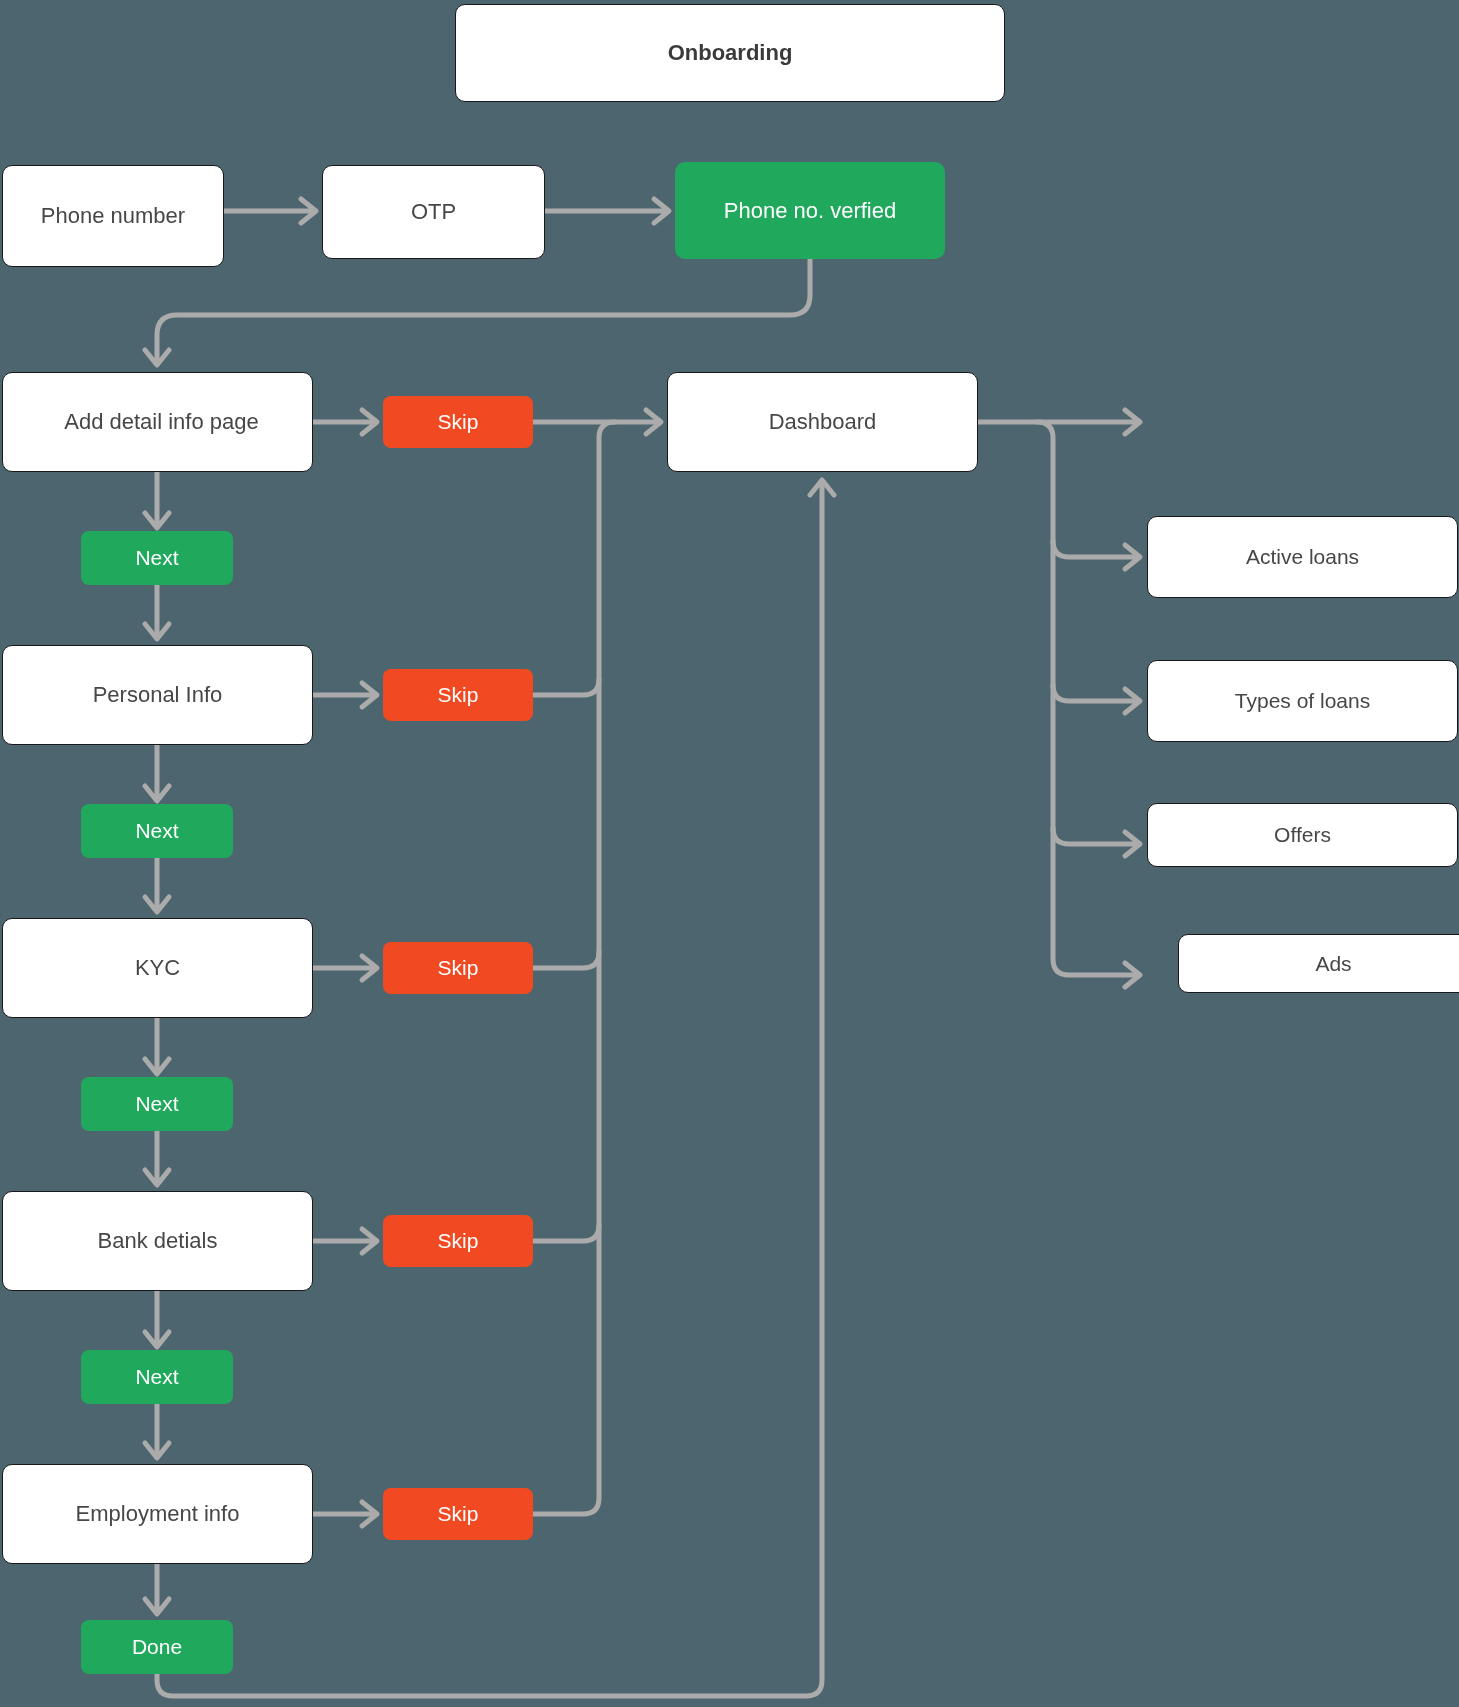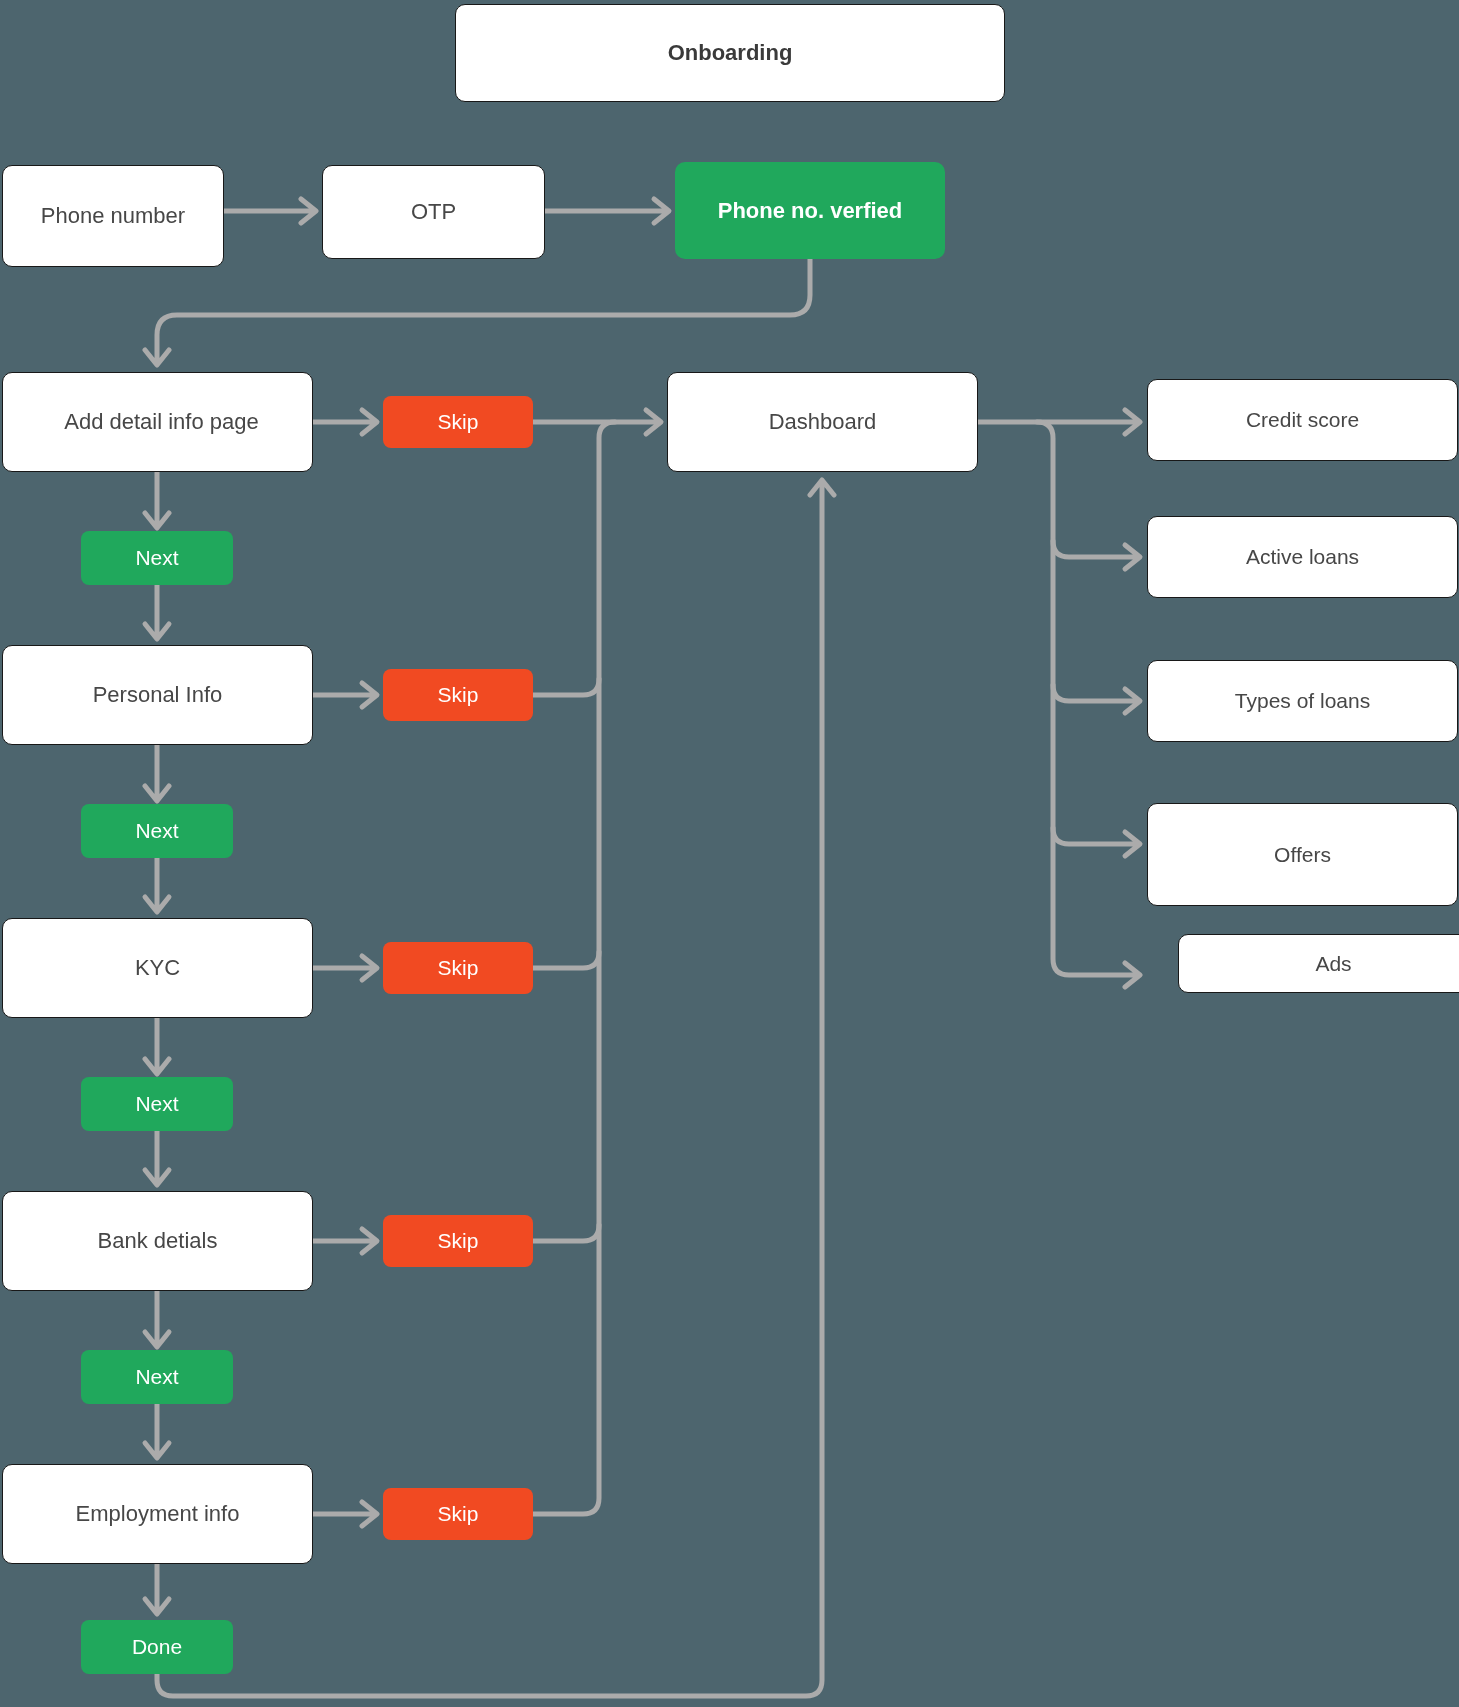--- a/index.html
+++ b/index.html
@@ -44,21 +44,20 @@
   .node.small-text { font-size: 21px; }
   .node.title-node {
     font-weight: bold;
     font-size: 22px;
     color: #3a3a3a;
   }
   .node.green-node {
     background: #20a85c;
     border: none;
     color: #ffffff;
-    font-weight: bold;
   }
   .btn {
     position: absolute;
     box-sizing: border-box;
     border-radius: 8px;
     display: flex;
     align-items: center;
     justify-content: center;
     font-size: 21px;
     color: #ffffff;
@@ -135,23 +134,22 @@
   <div class="btn green" style="left:81px; top:531px; width:152px; height:54px;">Next</div>
 
   <div class="btn green" style="left:81px; top:804px; width:152px; height:54px;">Next</div>
 
   <div class="btn green" style="left:81px; top:1077px; width:152px; height:54px;">Next</div>
 
   <div class="btn green" style="left:81px; top:1350px; width:152px; height:54px;">Next</div>
 
   <div class="btn green" style="left:81px; top:1620px; width:152px; height:54px;">Done</div>
 
-  <div class="node small-text" style="left:1147px; top:379px; width:311px; height:82px;">Credit score</div>
 
   <div class="node small-text" style="left:1147px; top:516px; width:311px; height:82px;">Active loans</div>
 
   <div class="node small-text" style="left:1147px; top:660px; width:311px; height:82px;">Types of loans</div>
 
-  <div class="node small-text" style="left:1147px; top:803px; width:311px; height:103px;">Offers</div>
+  <div class="node small-text" style="left:1147px; top:803px; width:311px; height:64px;">Offers</div>
 
   <div class="node small-text" style="left:1178px; top:934px; width:311px; height:59px;text-align:center;">Ads</div>
 
 </div>
 
 </body></html>

